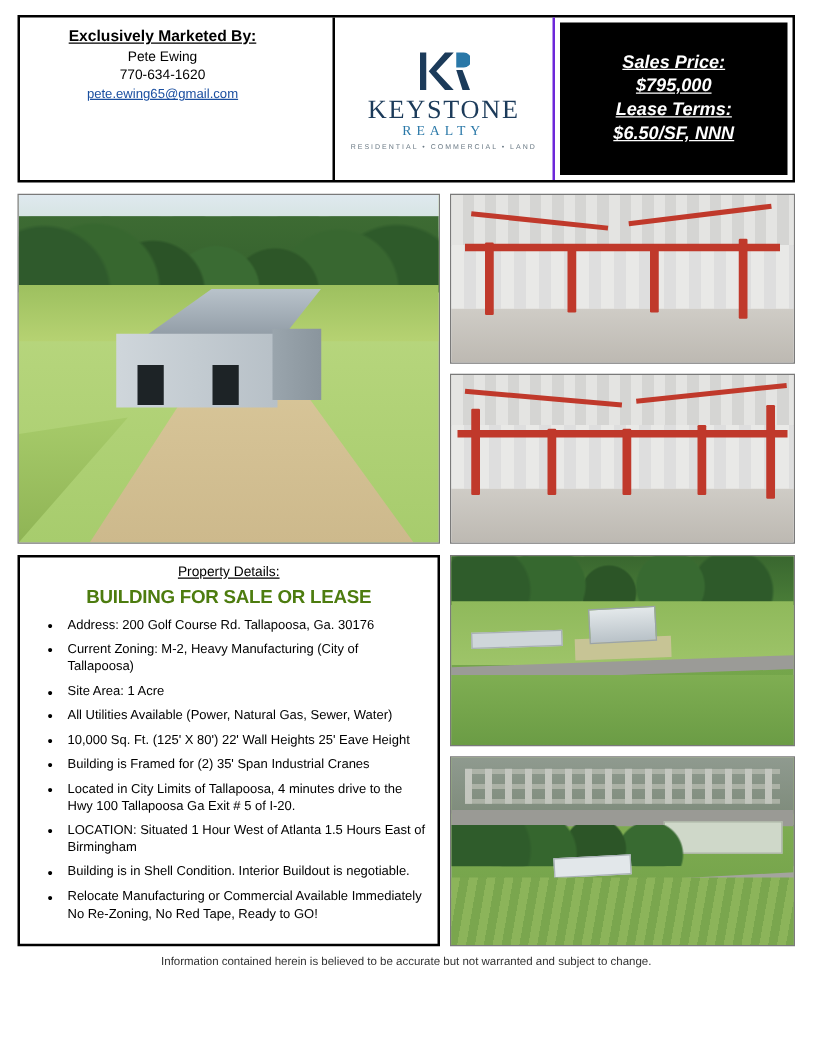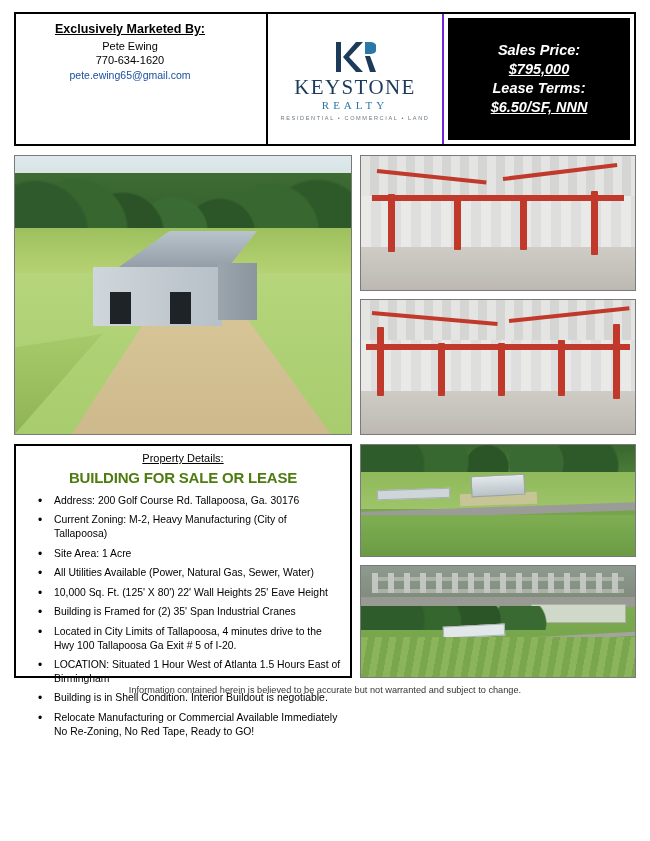--- a/index.html
+++ b/index.html
@@ -45,20 +45,21 @@
     font-size: 11px;
     margin-bottom: 2px;
   }
   .hl-phone {
     font-size: 11px;
     margin-bottom: 3px;
   }
   .hl-email {
     font-size: 10.5px;
     color: #1b4fa0;
+    text-decoration: underline;
   }
   .header-mid {
     flex: 1 1 auto;
     display: flex;
     flex-direction: column;
     align-items: center;
     justify-content: center;
     border-left: 2px solid #000;
     border-right: 2px solid #6d28d9;
     padding: 4px 0 2px 0;
@@ -102,21 +103,21 @@
     height: 100%;
     box-sizing: border-box;
     display: flex;
     flex-direction: column;
     align-items: center;
     justify-content: center;
     font-style: italic;
     font-weight: bold;
   }
   .price-box div { line-height: 1.32; }
-  .pb-label { font-size: 14.5px; }
+  .pb-label { font-size: 14.5px; text-decoration: underline; }
   .pb-value { font-size: 14.5px; text-decoration: underline; }
 
   
   .banner {
     margin-top: 9px;
     border: 2px solid #000;
     background: #e9e9e9;
     text-align: center;
     padding: 7px 4px 8px 4px;
   }
@@ -223,21 +224,21 @@
   }
   .ph-int .truss {
     position: absolute; background: #c0392b; height: 4px; transform-origin: left center;
   }
 
   
   .row2 {
     margin-top: 9px;
     display: flex;
     gap: 8px;
-    height: 234px;
+    height: 313px;
   }
   .details {
     flex: 0 0 338px;
     border: 2px solid #000;
     box-sizing: border-box;
     padding: 6px 8px 4px 8px;
   }
   .det-title {
     text-align: center;
     font-size: 11px;

